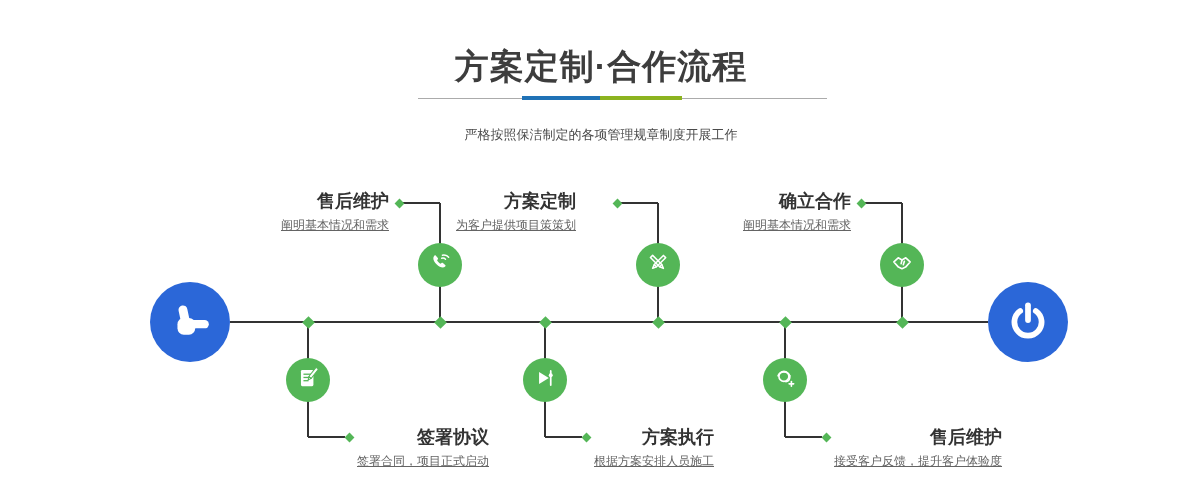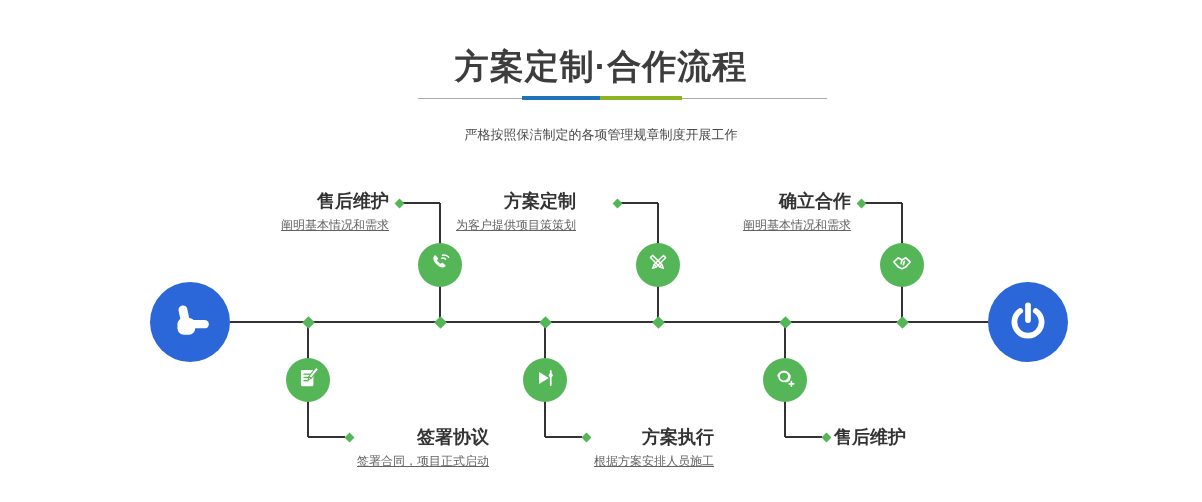--- a/index.html
+++ b/index.html
@@ -215,15 +215,16 @@
           <path d="M5.6 10 A 5.8 5.8 0 0 1 16.4 10"></path>
           <path d="M16.4 10 C16.8 13.2 15.2 15 12.8 15.4"></path>
           <line x1="15.8" y1="17.4" x2="20" y2="17.4"></line>
           <line x1="17.9" y1="15.3" x2="17.9" y2="19.5"></line>
         </g>
       </svg>
     </span>
   </div>
   <div class="label bottom s6-label">
     <div class="t">售后维护</div>
+    <div class="d">接受客户反馈，提升客户体验度</div>
   </div>
 
 </div>
 
 </body></html>

